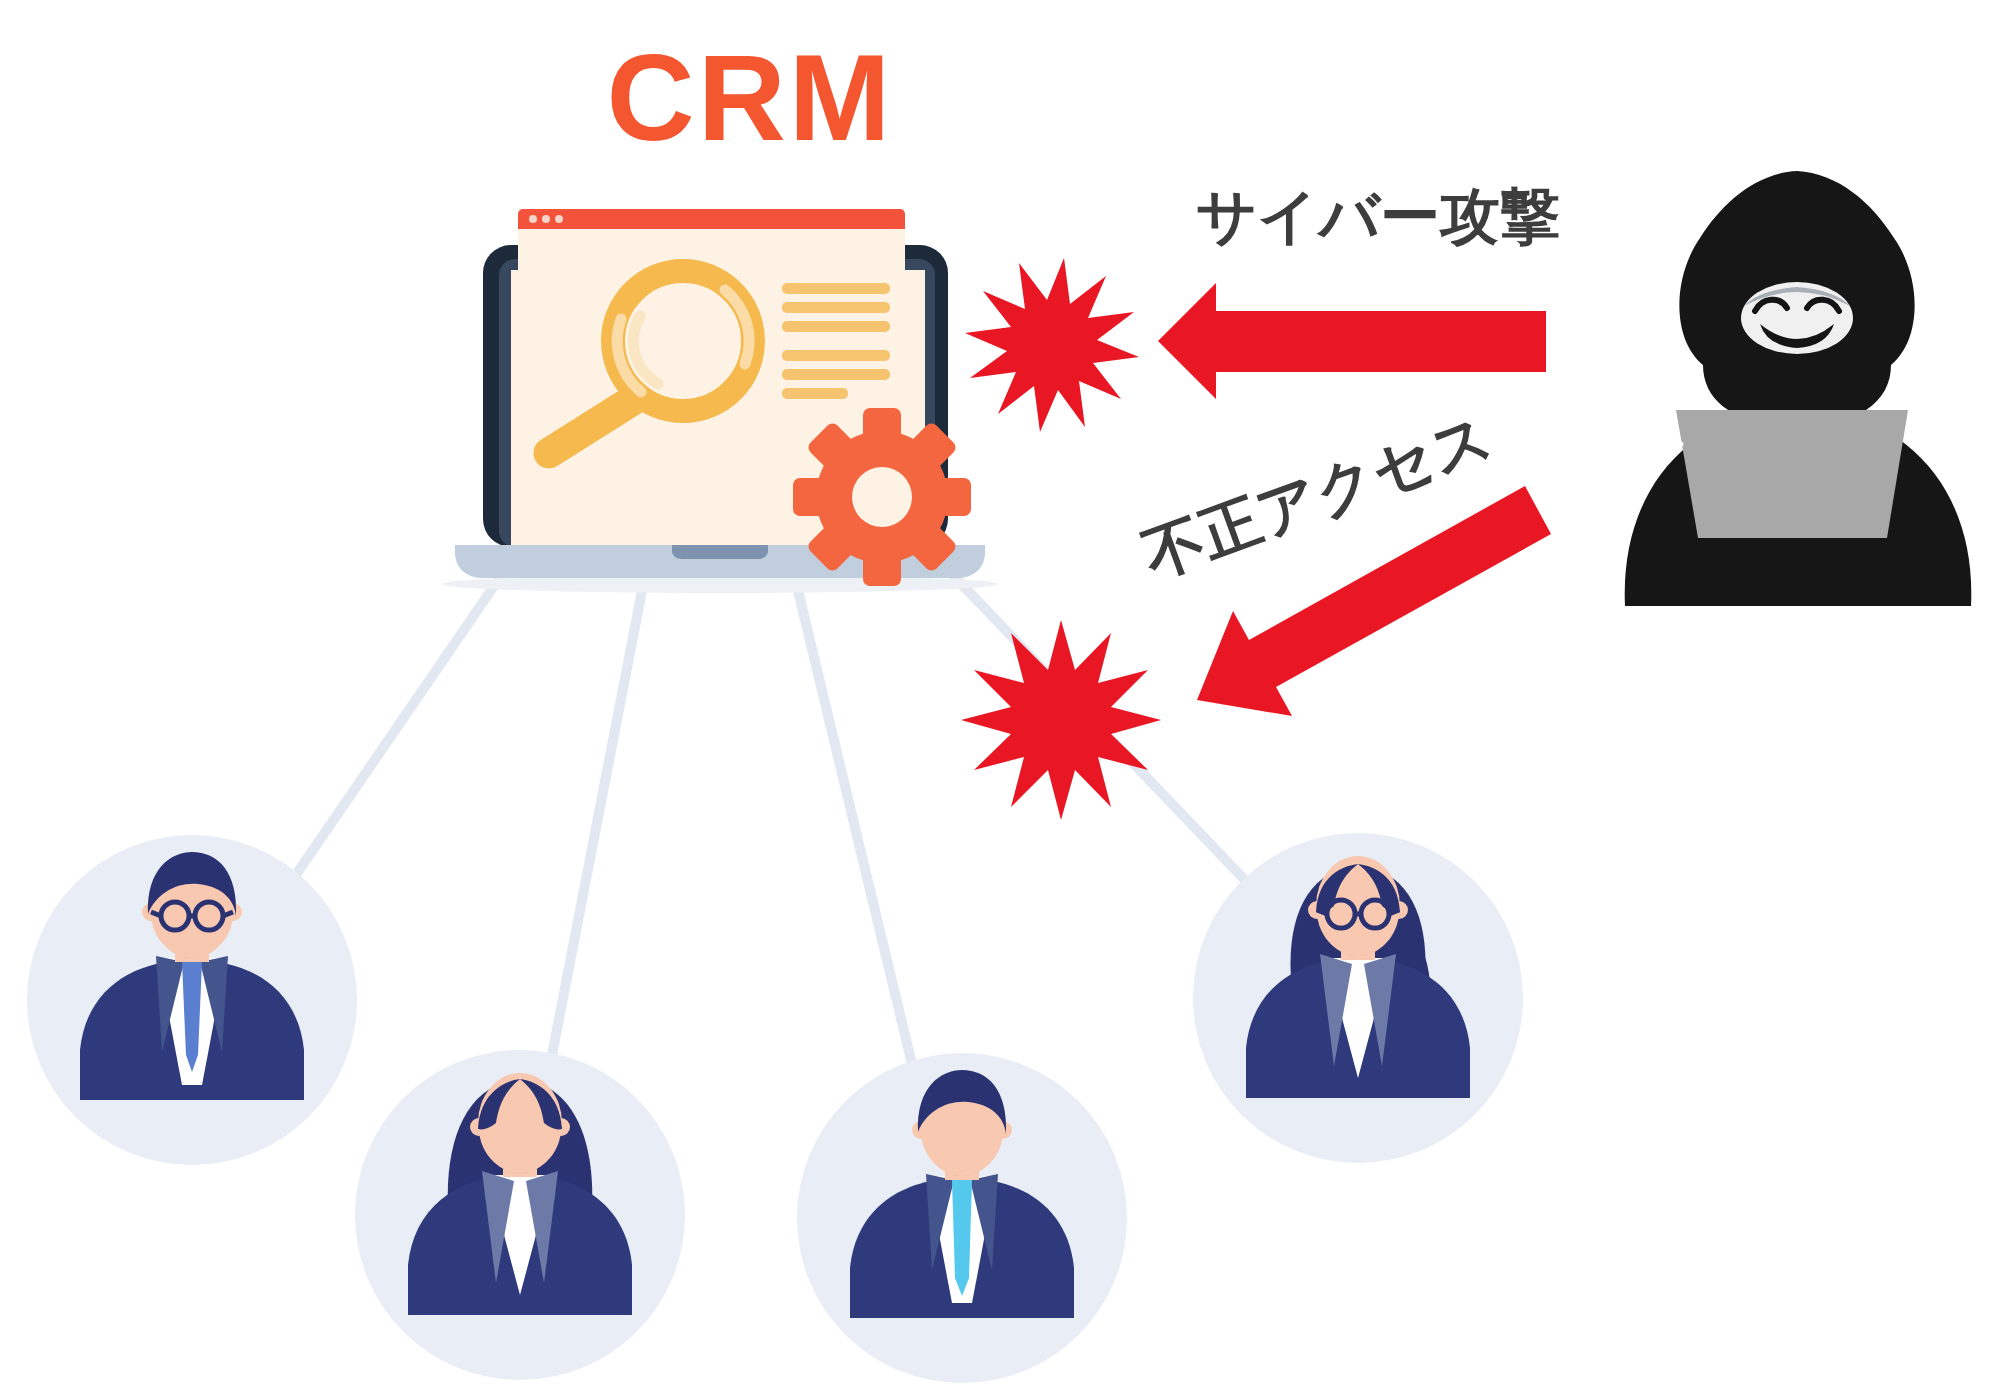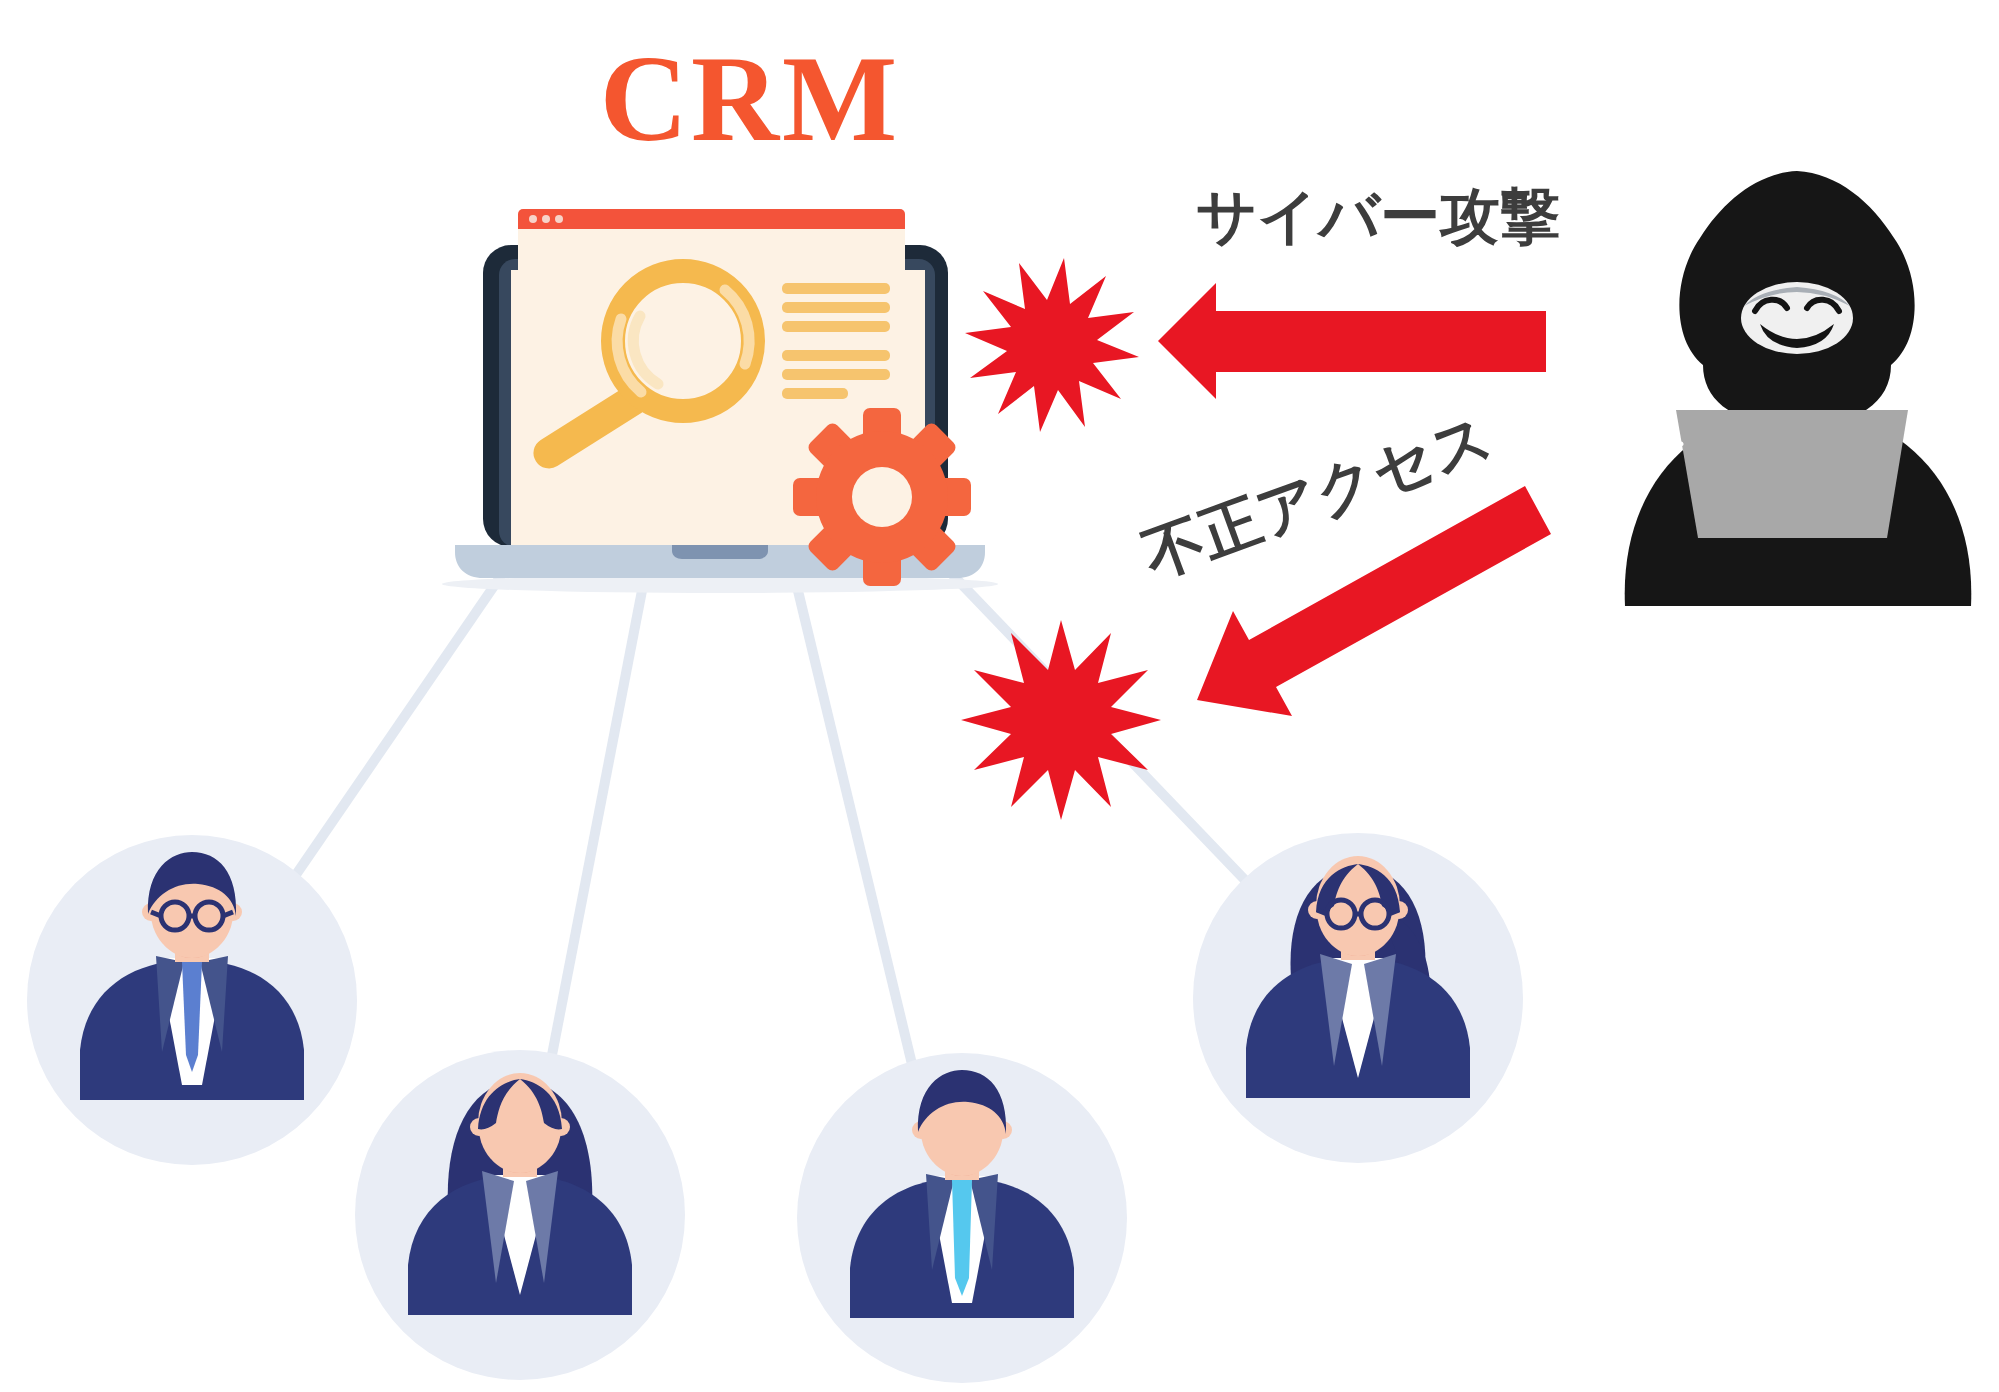--- a/index.html
+++ b/index.html
@@ -1,17 +1,17 @@
 <!DOCTYPE html>
 <html style="--title: #f4562f; --attack_red: #e81723; --label_text: #3d3d3d; --browser_bar: #f3533b; --browser_dots: #f7d3c9; --screen_bg: #fdf2e4; --accent_gold: #f5b94e; --accent_gold_light: #fbdca6; --lens_highlight: #fae6c2; --content_line: #f6c46e; --gear: #f4663f; --laptop_frame: #1d2a39; --laptop_frame_inner: #37485e; --laptop_base: #c0cedd; --base_notch: #7e93b0; --base_shadow: #edf0f5; --connector: #e2e8f1; --avatar_bg: #e9edf5; --navy: #2b3272; --suit_navy: #2e3a7c; --lapel_dark: #44548c; --lapel_light: #6d7aa8; --skin: #f8c8b0; --skin_shadow: #f0ab94; --tie_blue: #5b7fd0; --tie_cyan: #55c8ee; --shirt: #ffffff; --hacker_black: #161616; --hacker_face: #f0f0f0; --hacker_hood_shadow: #a9afb6; --hacker_laptop: #a8a8a8;"><head>
 <meta charset="utf-8">
 <style>
   html,body{margin:0;padding:0;background:#ffffff;}
   .stage{position:relative;width:1999px;height:1392px;background:#fff;overflow:hidden;
-         font-family:Liberation Serif, serif;}
+         font-family:Liberation Sans, sans-serif;}
   svg{position:absolute;left:0;top:0;}
   .ttl{font-weight:bold;font-size:122px;letter-spacing:3px;}
   .jp{font-weight:bold;font-size:60px;}
 </style>
 </head>
 <body>
 
 <div class="stage">
 <svg width="1999" height="1392" viewBox="0 0 1999 1392">
 

